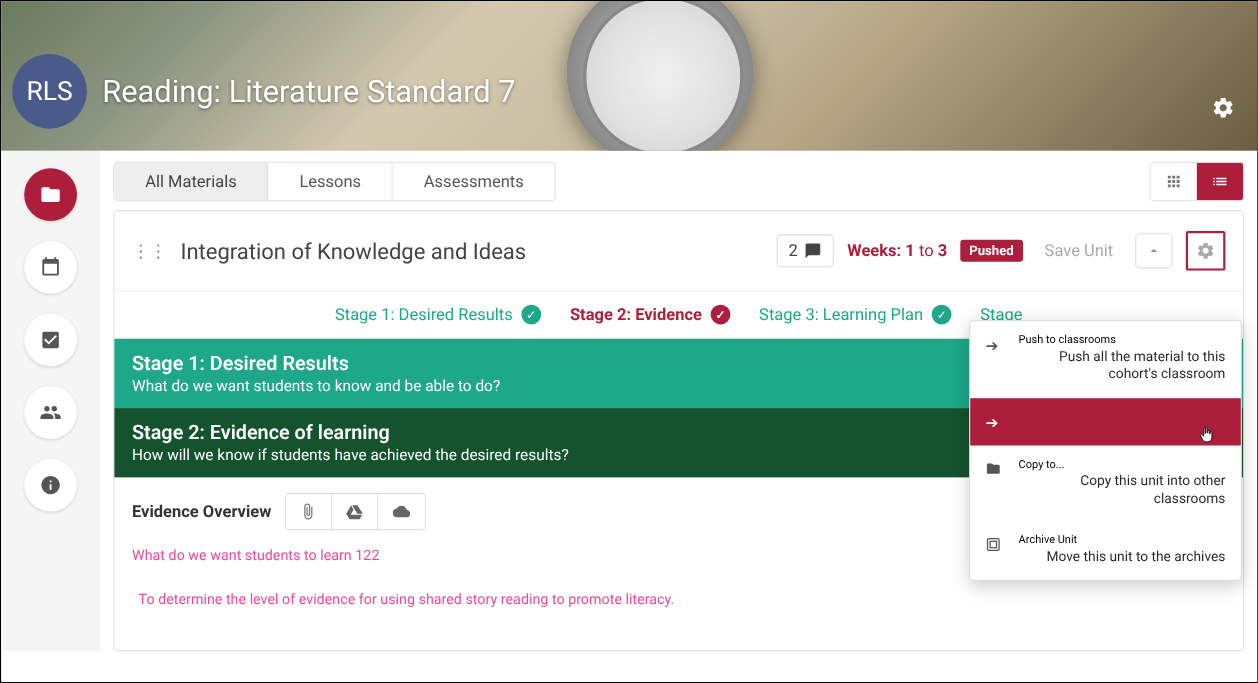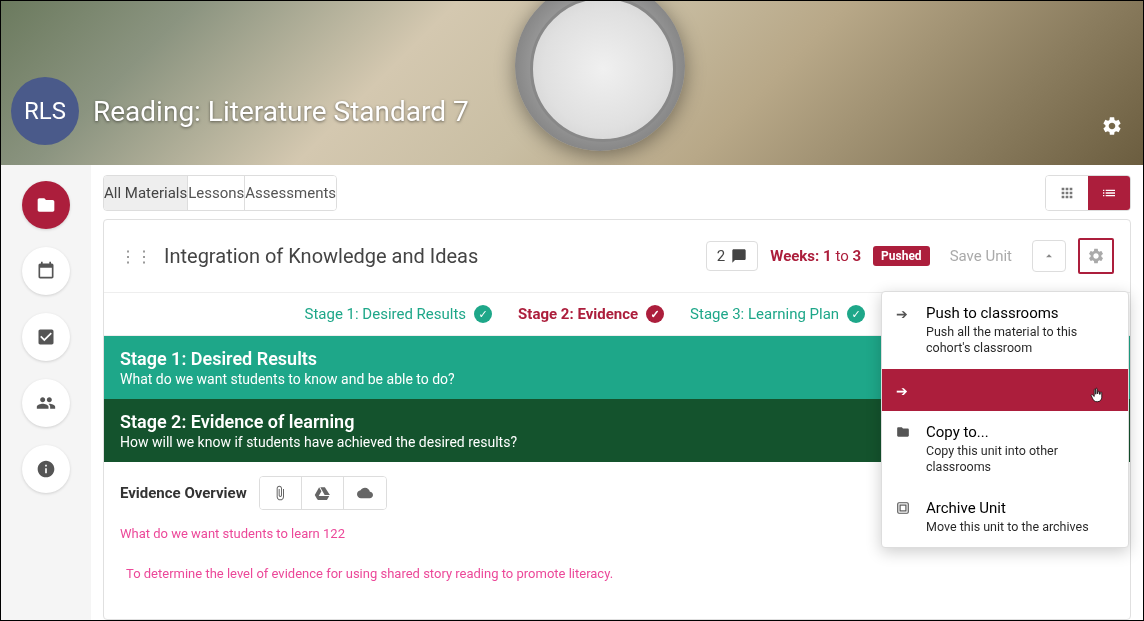--- a/index.html
+++ b/index.html
@@ -6,21 +6,21 @@
     body {
       font-family: -apple-system, BlinkMacSystemFont, "Segoe UI", Roboto, sans-serif;
       background: #fff;
       width: 1144px;
       height: 621px;
       overflow: hidden;
       position: relative;
       border: 1px solid #000;
     }
     .hero {
-      height: 164px;
+      height: 136px;
       background: linear-gradient(135deg, #6b7a5e 0%, #8b9480 15%, #d4c8b0 35%, #c9bea3 50%, #b8a888 65%, #8b7d5f 85%, #6b5d3f 100%);
       position: relative;
       overflow: hidden;
     }
     .hero::before {
       content: "";
       position: absolute;
       top: -20px;
       left: 45%;
       width: 170px;
@@ -117,21 +117,21 @@
       padding: 10px 12px 8px;
       justify-content: space-between;
     }
     .tabs-group {
       display: flex;
       border: 1px solid #ddd;
       border-radius: 4px;
       overflow: hidden;
     }
     .tab {
-      padding: 8px 0;
+      padding: 8px 28px;
       font-size: 15px;
       color: #555;
       cursor: pointer;
       border-right: 1px solid #ddd;
       background: #fff;
     }
     .tab:last-child { border-right: none; }
     .tab.active { background: #eee; color: #444; }
     .view-toggle {
       display: flex;
@@ -311,22 +311,22 @@
     .dropdown-item.highlight { background: #ac1e3c; color: #fff; }
     .dropdown-ico {
       width: 18px;
       flex-shrink: 0;
       color: #555;
       font-size: 14px;
       padding-top: 2px;
     }
     .dropdown-item.highlight .dropdown-ico { color: #fff; }
     .dropdown-text { flex: 1; }
-    .dropdown-title { font-size: 15px; font-weight: 400; margin-bottom: 2px; }
-    .dropdown-desc { font-size: 12.5px; opacity: 0.85; line-height: 1.3; }
+    .dropdown-title { font-size: 10px; font-weight: 400; margin-bottom: 2px; }
+    .dropdown-desc { font-size: 12.5px; opacity: 0.85; line-height: 1.3; text-align: right; }
     .cursor-hand {
       position: absolute;
       top: 385px;
       right: 36px;
       z-index: 101;
       color: #fff;
       font-size: 16px;
       pointer-events: none;
     }
     svg { display: block; }

